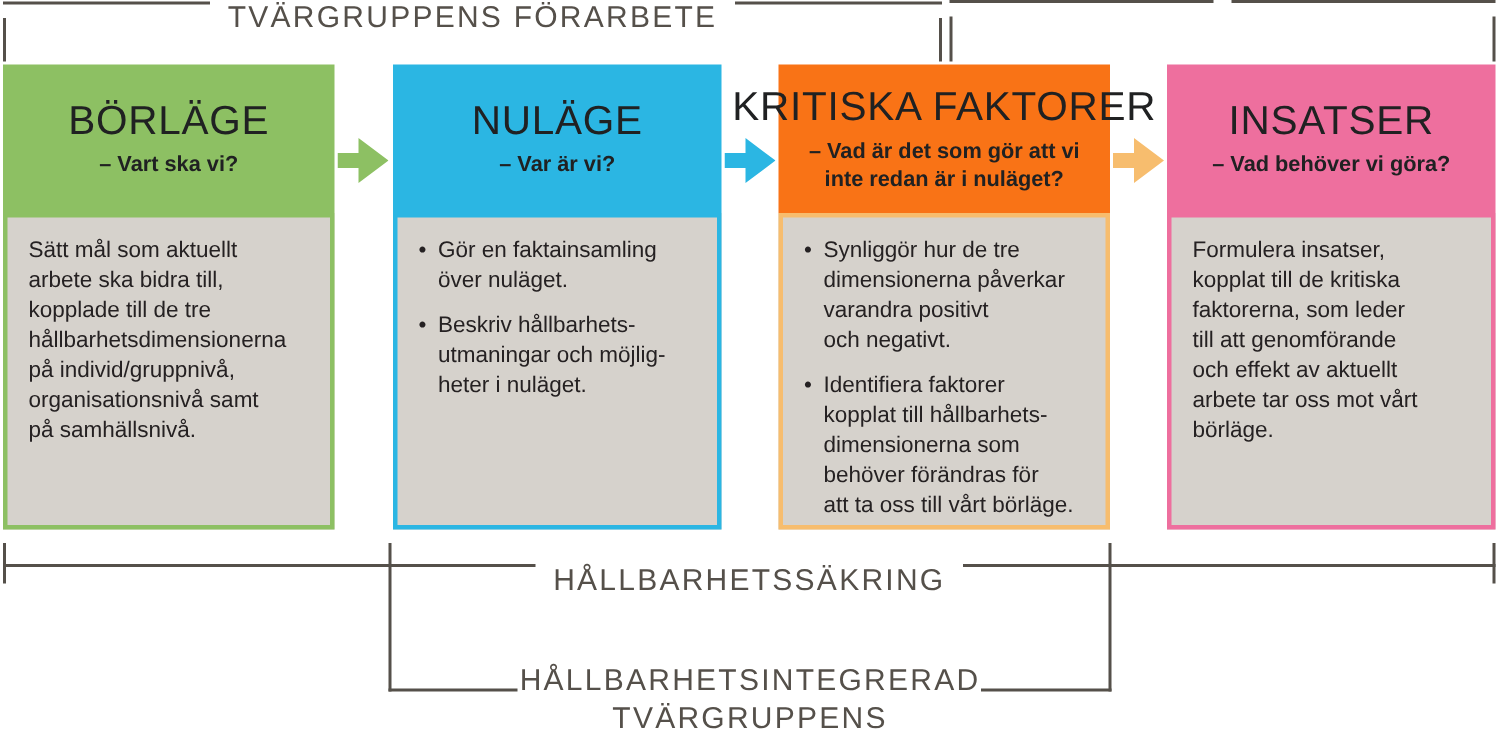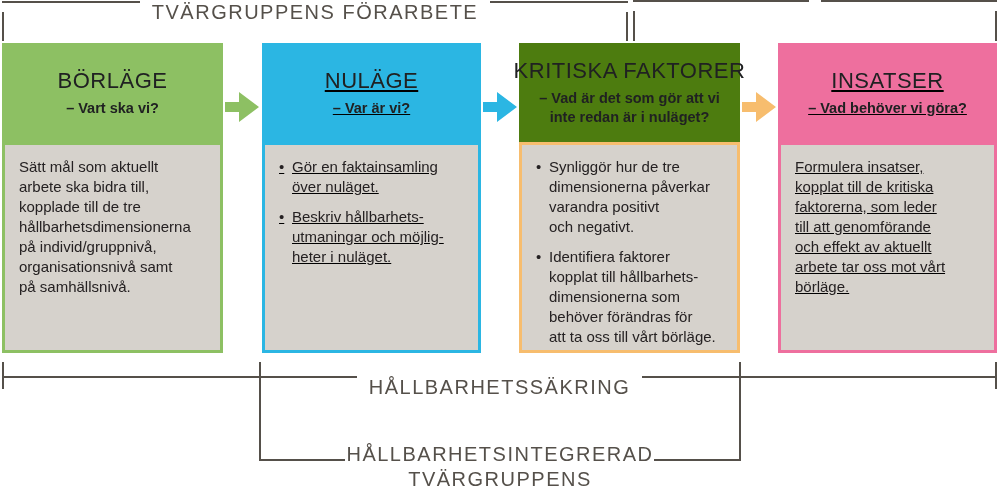--- a/index.html
+++ b/index.html
@@ -25,28 +25,28 @@
   .b-top-right{left:633px;top:0px;width:364px;}
   .b-bottom{left:2px;top:376px;width:995px;height:25px;}
   .label-b{
     position:absolute;left:345px;top:442px;width:310px;
     text-align:center;font-size:20px;line-height:25px;letter-spacing:1.5px;
     color:var(--line,#55504a);white-space:pre-line;
   }
   
   .column{position:absolute;top:43px;}
   .col-1{left:2px;width:221px;}
-  .col-2{left:262px;width:219px;text-decoration:underline;}
+  .col-2{left:262px;width:219px;}
   .col-3{left:519px;width:221px;}
-  .col-4{left:778px;width:219px;text-decoration:underline;}
+  .col-4{left:778px;width:219px;}
   .col-header{
     height:99px;display:flex;flex-direction:column;align-items:center;
     justify-content:center;gap:5px;text-align:center;
   }
-  .col-title{font-size:22px;font-weight:500;letter-spacing:0.5px;color:#202122;white-space:nowrap;}
+  .col-title{font-size:27px;font-weight:500;letter-spacing:0.5px;color:#202122;white-space:nowrap;}
   .col-subtitle{font-size:14.5px;font-weight:bold;line-height:19px;color:#202122;white-space:pre-line;}
   .col-body{
     height:211px;box-sizing:border-box;
     background:var(--body_bg,#d6d2cc);
     border:3px solid #999;
     padding:12px 8px 11px 14px;
     font-size:15px;line-height:20px;color:var(--text,#252122);
   }
   .body-text{white-space:pre-line;}
   .bullets{display:flex;flex-direction:column;gap:10px;}
@@ -120,21 +120,21 @@
     </div>
   </div>
 
   <div class="arrow arrow-2">
     <svg width="34" height="36" viewBox="0 0 34 36">
         <polygon points="0,13 14,13 14,3 34,18 14,33 14,23 0,23" fill="#2bb6e3"></polygon>
       </svg>
   </div>
 
   <div class="column col-3">
-    <div class="col-header" style="background-color: #4d7c0f;">
+    <div class="col-header" style="background-color: #f97316;">
       <div class="col-title">KRITISKA FAKTORER</div>
       <div class="col-subtitle">– Vad är det som gör att vi
 inte redan är i nuläget?</div>
     </div>
     <div class="col-body" style="border-color: rgb(247, 189, 110);">
       <div class="bullets">
         <div class="bullet-item">
           <span class="bullet-marker">•</span>
           <span class="bullet-text">Synliggör hur de tre
 dimensionerna påverkar

